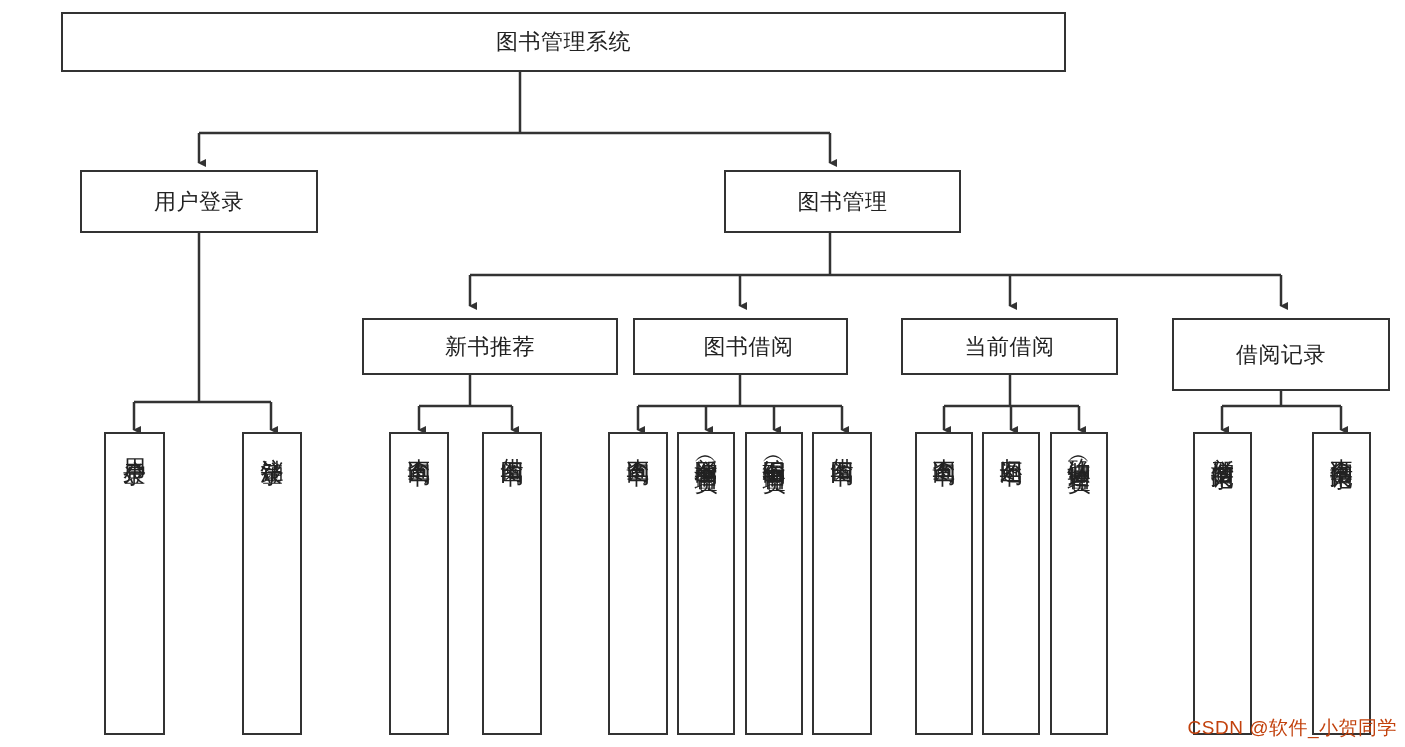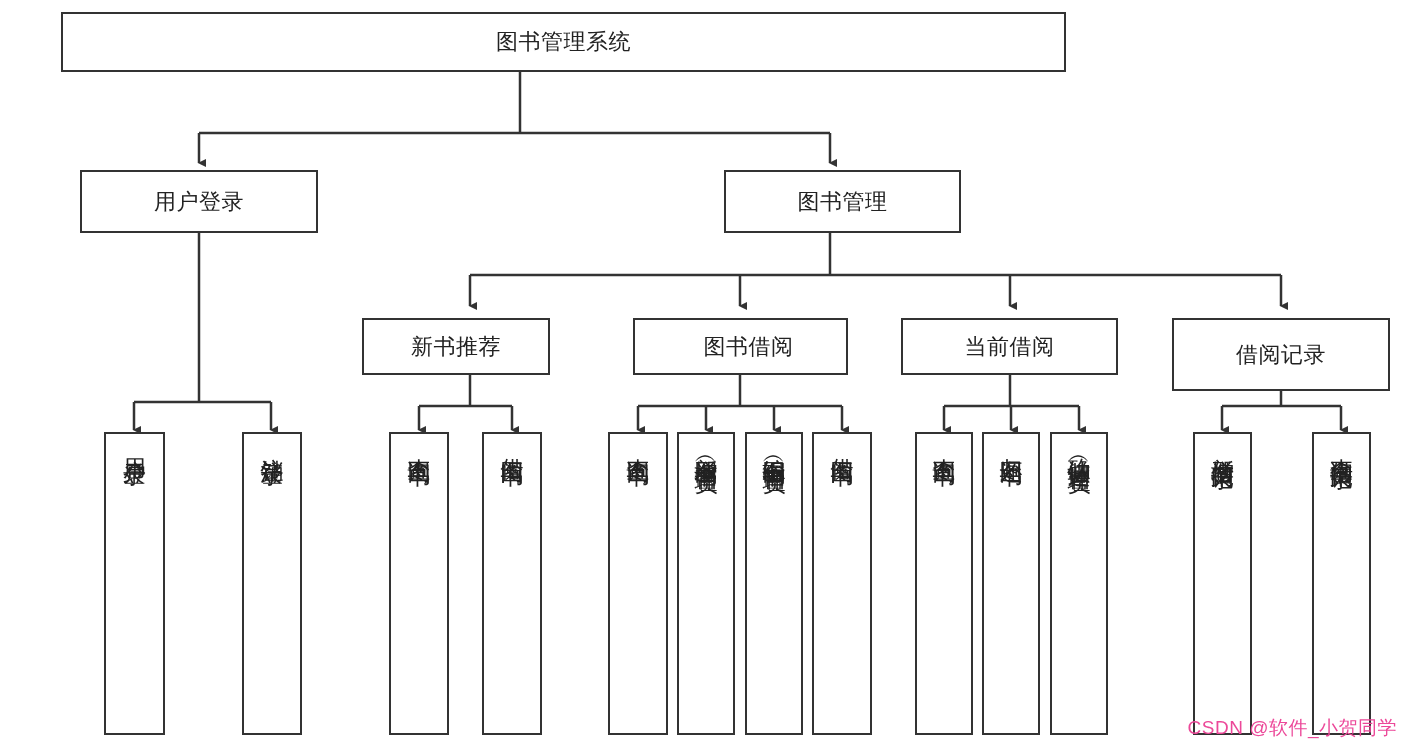--- a/index.html
+++ b/index.html
@@ -58,21 +58,21 @@
     text-orientation: upright;
     font-size: 23px;
     letter-spacing: 2px;
     white-space: nowrap;
   }
   #watermark {
     position: absolute;
     right: 8px;
     bottom: 6px;
     font-size: 19px;
-    color: #ec4899;
+    color: #c2410c;
     letter-spacing: 0.5px;
     z-index: 3;
     white-space: nowrap;
   }
 </style>
 </head>
 <body>
 
 <div id="canvas">
 
@@ -130,21 +130,21 @@
     <span class="label">图书管理系统</span>
   </div>
 
   <div class="node horiz" style="left:80px; top:170px; width:238px; height:63px;">
     <span class="label">用户登录</span>
   </div>
   <div class="node horiz" style="left:711px; top:170px; width:237px; height:63px;margin-left:13px;">
     <span class="label">图书管理</span>
   </div>
 
-  <div class="node horiz" style="left:362px; top:318px; width:188px; height:57px;">
+  <div class="node horiz" style="left:362px; top:318px; width:256px; height:57px;">
     <span class="label">新书推荐</span>
   </div>
   <div class="node horiz" style="left:633px; top:318px; width:215px; height:57px;padding-left:16px;">
     <span class="label">图书借阅</span>
   </div>
   <div class="node horiz" style="left:901px; top:318px; width:217px; height:57px;">
     <span class="label">当前借阅</span>
   </div>
   <div class="node horiz" style="left:1172px; top:318px; width:218px; height:73px;">
     <span class="label">借阅记录</span>

